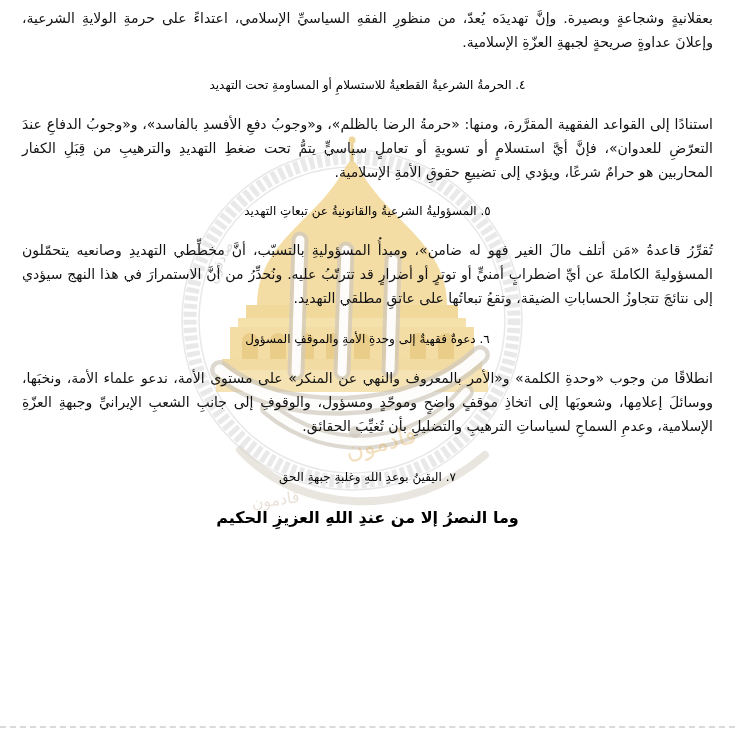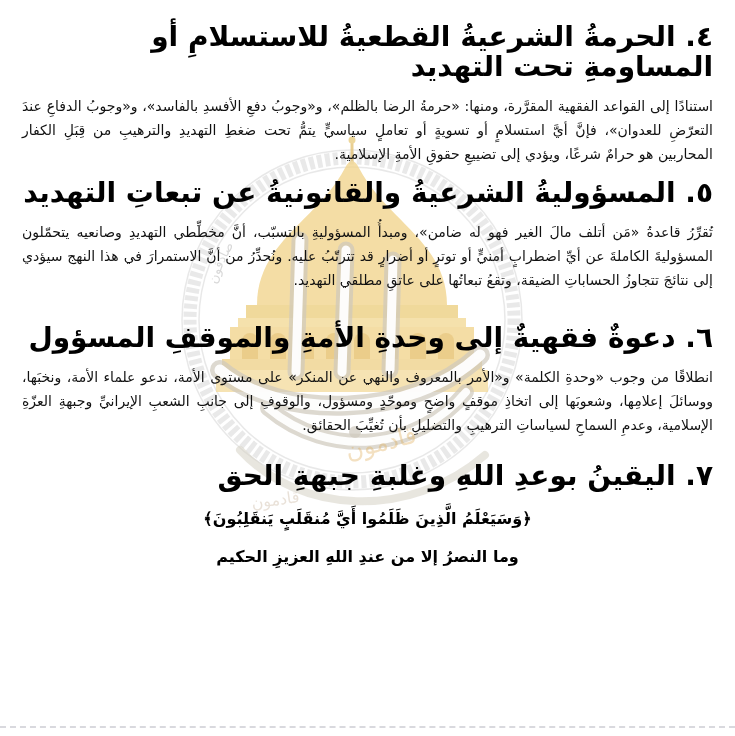--- a/index.html
+++ b/index.html
@@ -21,25 +21,25 @@
     color:#000;
   }
   p.body{
     margin:0;
     font-size:14px;line-height:24px;
     text-align:justify;text-align-last:right;
     color:#111;
   }
   h2.sec{
     margin:16px 0 12px 0;
-    font-size:28px;line-height:30px;font-weight:bold;
-    text-align:right;color:#000;
+    font-size:12px;line-height:30px;font-weight:normal;
+    text-align:center;color:#000;
   }
   h2.sec5{margin-top:12px;}
-  h2.sec6{margin-top:31px;}
+  h2.sec6{margin-top:14px;}
   h2.sec7{margin-top:24px;}
   .centered{
     margin:14px 0 0 0;
     font-size:16px;line-height:28px;font-weight:bold;
     text-align:center;color:#000;
   }
   .closing-line{margin-top:10px;}
   .page-break{
     position:absolute;left:0;right:0;bottom:8px;height:0;
     border-top:2px dashed #d9d9de;z-index:2;
@@ -105,32 +105,32 @@
     </g>
 
     <path d="M 90 330 C 150 395, 260 400, 335 335" fill="none" stroke="#d6d1c5" stroke-width="8" opacity="0.55" stroke-linecap="round"></path>
 
     <text x="268" y="322" transform="rotate(-14 268 322)" font-size="24" fill="#dfa94f" opacity="0.35">قادمون</text>
     <text x="150" y="382" transform="rotate(-8 150 382)" font-size="16" fill="#c9b6a0" opacity="0.4">قادمون</text>
   </svg>
 
   <div class="content">
 
+    <p class="body">بعقلانيةٍ وشجاعةٍ وبصيرة. وإنَّ تهديدَه يُعدّ، من منظورِ الفقهِ السياسيِّ الإسلامي، اعتداءً على حرمةِ الولايةِ الشرعية، وإعلانَ عداوةٍ صريحةٍ لجبهةِ العزّةِ الإسلامية.</p>
 
     <h2 class="sec">٤. الحرمةُ الشرعيةُ القطعيةُ للاستسلامِ أو المساومةِ تحت التهديد</h2>
     <p class="body">استنادًا إلى القواعد الفقهية المقرَّرة، ومنها: «حرمةُ الرضا بالظلم»، و«وجوبُ دفعِ الأفسدِ بالفاسد»، و«وجوبُ الدفاعِ عندَ التعرّضِ للعدوان»، فإنَّ أيَّ استسلامٍ أو تسويةٍ أو تعاملٍ سياسيٍّ يتمُّ تحت ضغطِ التهديدِ والترهيبِ من قِبَلِ الكفار المحاربين هو حرامٌ شرعًا، ويؤدي إلى تضييعِ حقوقِ الأمةِ الإسلامية.</p>
 
     <h2 class="sec sec5">٥. المسؤوليةُ الشرعيةُ والقانونيةُ عن تبعاتِ التهديد</h2>
     <p class="body">تُقرِّرُ قاعدةُ «مَن أتلف مالَ الغير فهو له ضامن»، ومبدأُ المسؤوليةِ بالتسبّب، أنَّ مخطِّطي التهديدِ وصانعيه يتحمّلون المسؤوليةَ الكاملةَ عن أيِّ اضطرابٍ أمنيٍّ أو توترٍ أو أضرارٍ قد تترتّبُ عليه. ونُحذِّرُ من أنَّ الاستمرارَ في هذا النهج سيؤدي إلى نتائجَ تتجاوزُ الحساباتِ الضيقة، وتقعُ تبعاتُها على عاتقِ مطلقي التهديد.</p>
 
     <h2 class="sec sec6">٦. دعوةٌ فقهيةٌ إلى وحدةِ الأمةِ والموقفِ المسؤول</h2>
     <p class="body">انطلاقًا من وجوب «وحدةِ الكلمة» و«الأمر بالمعروف والنهي عن المنكر» على مستوى الأمة، ندعو علماء الأمة، ونخبَها، ووسائلَ إعلامِها، وشعوبَها إلى اتخاذِ موقفٍ واضحٍ وموحّدٍ ومسؤول، والوقوفِ إلى جانبِ الشعبِ الإيرانيِّ وجبهةِ العزّةِ الإسلامية، وعدمِ السماحِ لسياساتِ الترهيبِ والتضليلِ بأن تُغيِّبَ الحقائق.</p>
 
     <h2 class="sec sec7">٧. اليقينُ بوعدِ اللهِ وغلبةِ جبهةِ الحق</h2>
 
-    <p class="centered">﴿وَسَيَعْلَمُ الَّذِينَ ظَلَمُوا أَيَّ مُنقَلَبٍ يَنقَلِبُونَ﴾</p>
     <p class="centered closing-line">وما النصرُ إلا من عندِ اللهِ العزيزِ الحكيم</p>
 
   </div>
 
   <div class="page-break"></div>
 
 </div>
 
 </body></html>

